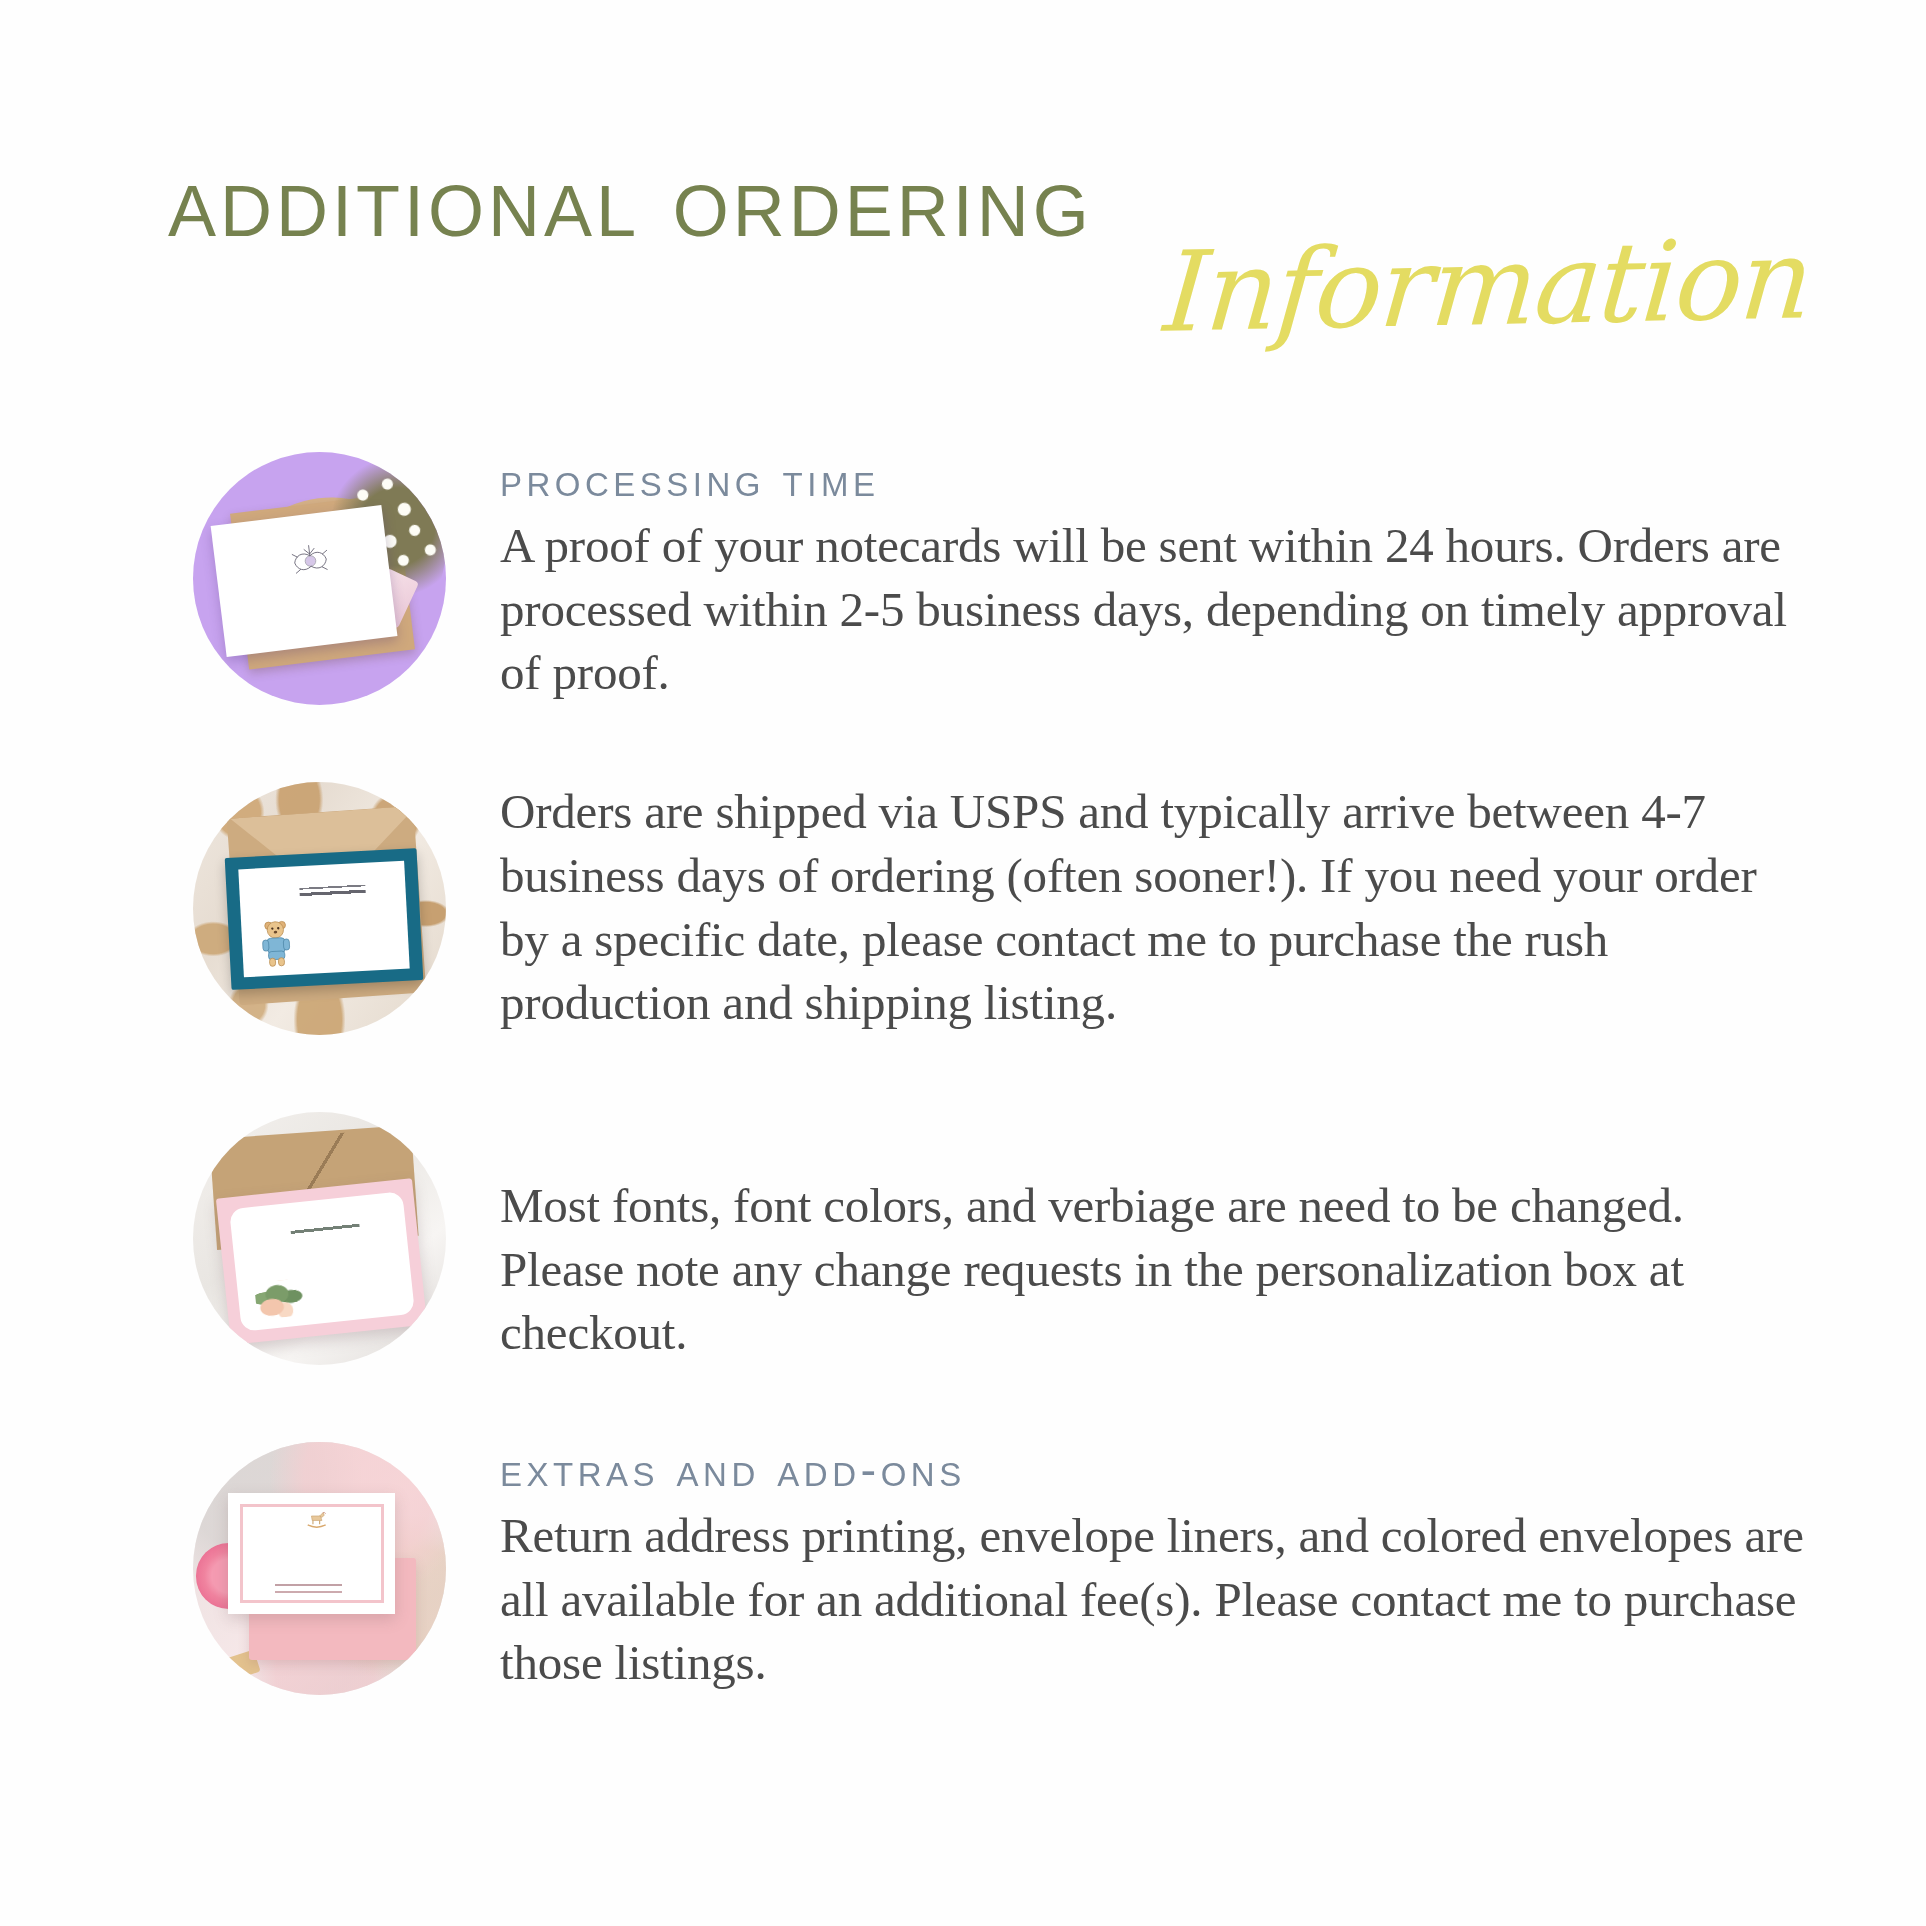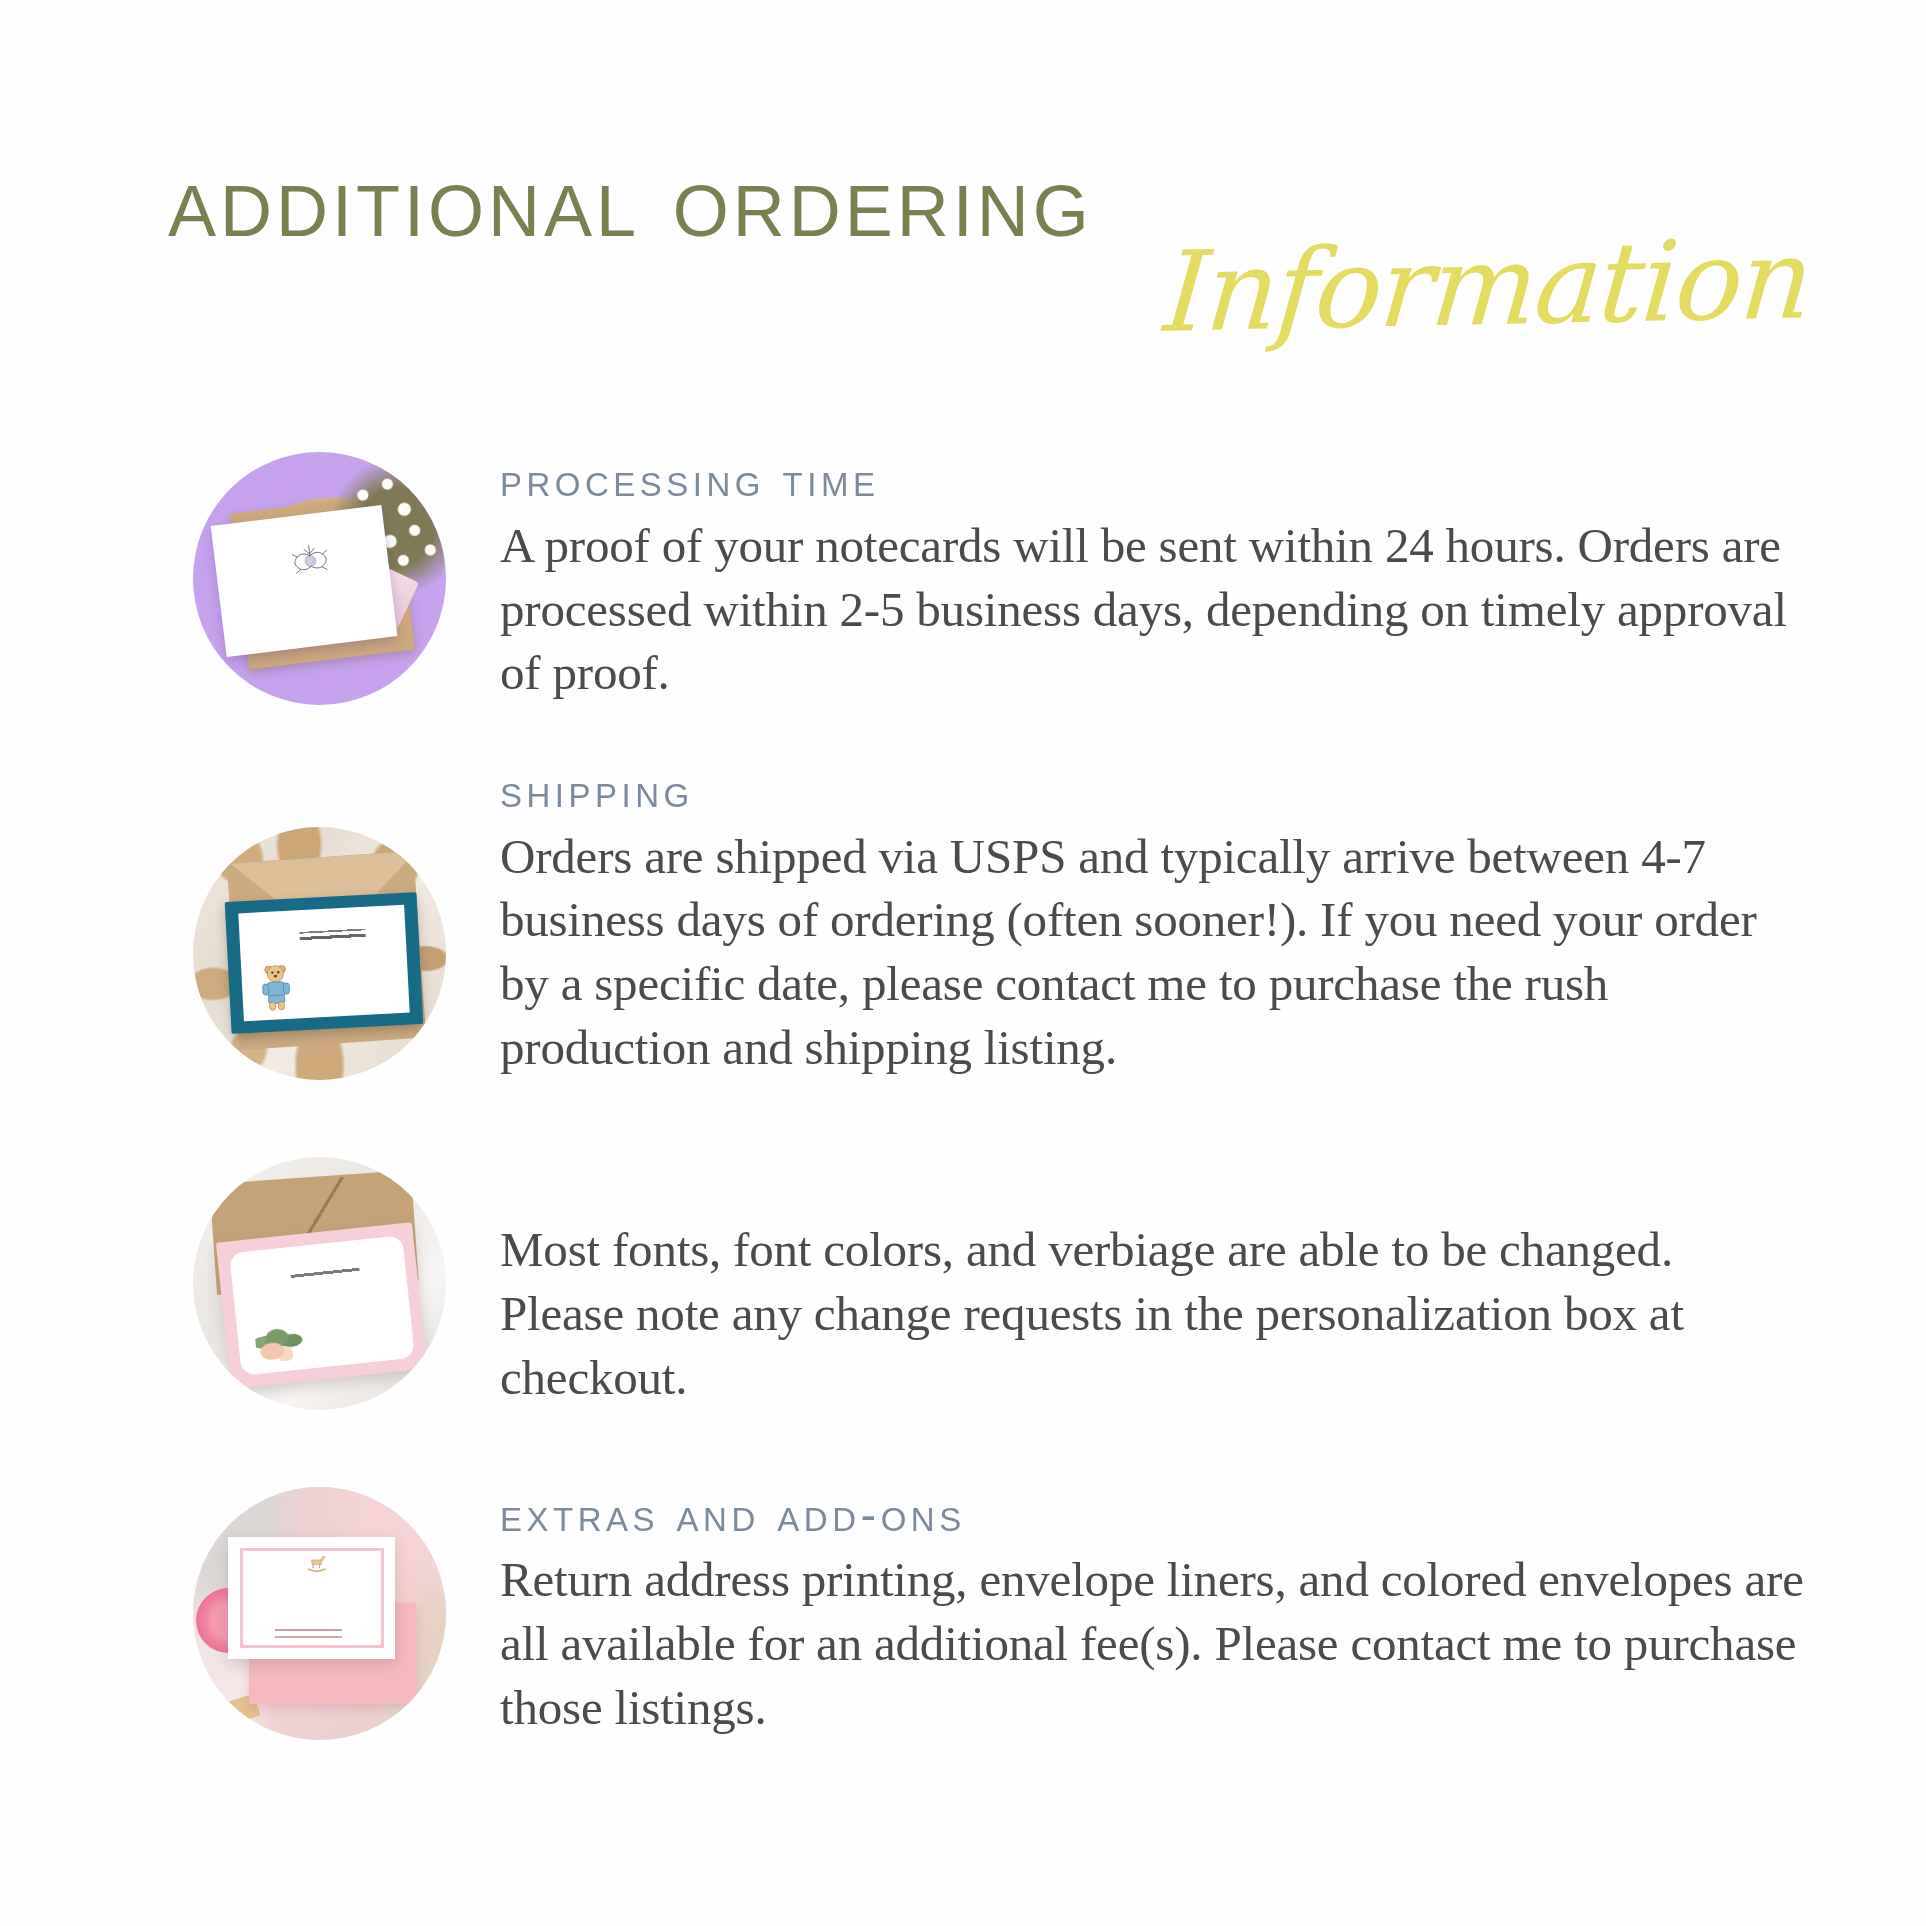--- a/index.html
+++ b/index.html
@@ -366,42 +366,41 @@
                 <rect x="30" y="31" width="8" height="15" rx="4" fill="#7fb6d6" stroke="#4d87a8" stroke-width="1"></rect>
                 <rect x="9" y="47" width="22" height="11" rx="4" fill="#7fb6d6" stroke="#4d87a8" stroke-width="1"></rect>
                 <rect x="10" y="56" width="8" height="11" rx="4" fill="#e9c48c" stroke="#b98c51" stroke-width="1"></rect>
                 <rect x="22" y="56" width="8" height="11" rx="4" fill="#e9c48c" stroke="#b98c51" stroke-width="1"></rect>
               </svg>
             </div>
           </div>
         </div>
       </div>
       <div class="section-body">
-        <h2 class="section-heading">Shipping</h2>
         <p class="section-text">Orders are shipped via USPS and typically arrive between 4-7 business days of ordering (often sooner!). If you need your order by a specific date, please contact me to purchase the rush production and shipping listing.</p>
       </div>
     </div>
 
     <div class="section">
       <div class="thumb">
         <div class="art">
           <div class="t3-bg"></div>
           <div class="t3-marble"></div>
           <div class="t3-env"></div>
           <div class="t3-envline"></div>
           <div class="t3-card">
             <div class="t3-scallop">
               <div class="t3-name"></div>
               <div class="t3-floral"></div>
             </div>
           </div>
         </div>
       </div>
       <div class="section-body">
-        <p class="section-text">Most fonts, font colors, and verbiage are able to be changed. Please note any change requests in the personalization box at checkout.</p>
+        <p class="section-text">Most fonts, font colors, and verbiage are need to be changed. Please note any change requests in the personalization box at checkout.</p>
       </div>
     </div>
 
     <div class="section">
       <div class="thumb">
         <div class="art">
           <div class="t4-bg"></div>
           <div class="t4-silk"></div>
           <div class="t4-pompom"></div>
           <div class="t4-spool"></div>

